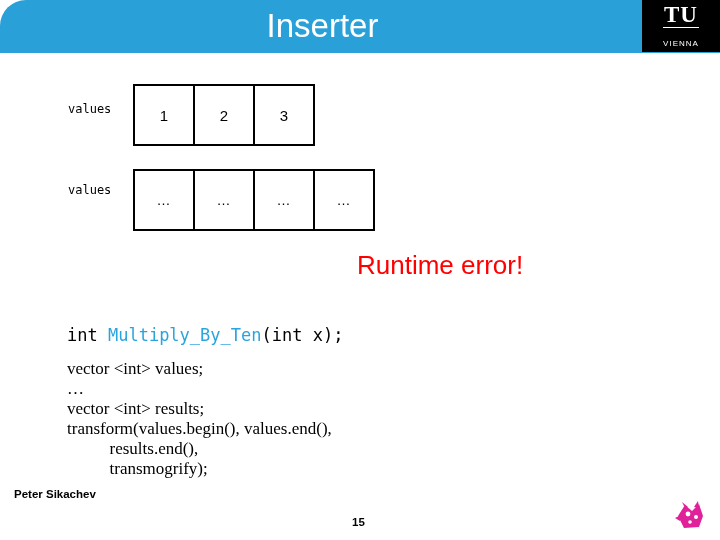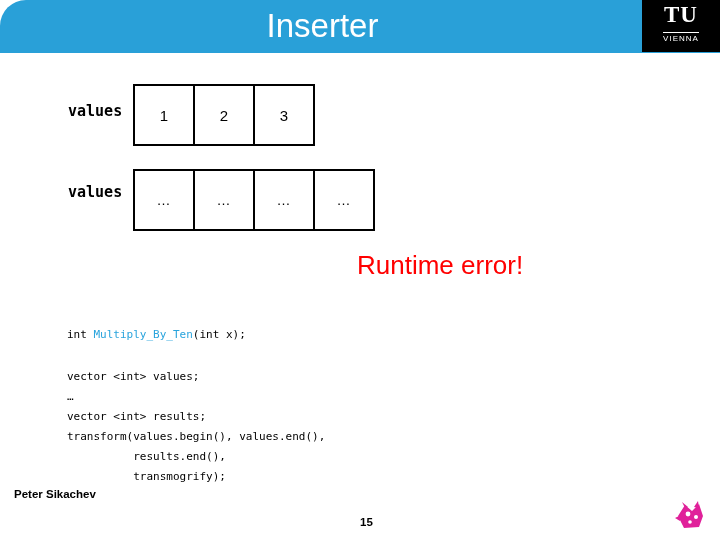--- a/index.html
+++ b/index.html
@@ -67,30 +67,29 @@
     margin-top: 3px;
     text-align: center;
   }
   .logo-wien {
     font-family: "Liberation Sans", sans-serif;
     font-size: 8px;
     line-height: 9px;
     letter-spacing: 1px;
     border-top: 1px solid #ffffff;
     display: inline-block;
-    padding-top: 1px;
+    padding-top: 11px;
   }
 
   
   .row-label {
     position: absolute;
     font-family: "DejaVu Sans Mono", monospace;
-    font-size: 15px;
-    color: #000000;
-    font-weight: bold;
+    font-size: 12px;
+    color: #000000;
   }
   .cells {
     position: absolute;
     display: flex;
   }
   .cell {
     width: 62px;
     height: 62px;
     border: 2px solid #000000;
     margin-left: -2px;
@@ -124,42 +123,42 @@
     font-size: 26px;
     color: #ff0000;
     white-space: nowrap;
   }
 
   
   .code {
     position: absolute;
     left: 67px;
     font-family: "DejaVu Sans Mono", monospace;
-    font-size: 11px;
+    font-size: 17px;
     color: #000000;
     white-space: pre;
     line-height: 20px;
   }
   #code-sig { top: 325px; }
-  #code-body { top: 367px; }
+  #code-body { top: 359px; font-family: Liberation Serif, serif; }
   .kw-cy { color: #2aa4dd; }
 
   
   .footer-author {
     position: absolute;
     left: 14px;
     top: 488px;
     font-size: 11.5px;
     color: #000000;
     font-family: "Liberation Sans", sans-serif;
     font-weight: bold;
   }
   .footer-page {
     position: absolute;
-    left: 360px;
+    left: 352px;
     top: 516px;
     font-size: 11.5px;
     color: #000000;
     font-family: "Liberation Sans", sans-serif;
     font-weight: bold;
   }
   .footer-logo {
     position: absolute;
     right: 12px;
     top: 500px;

